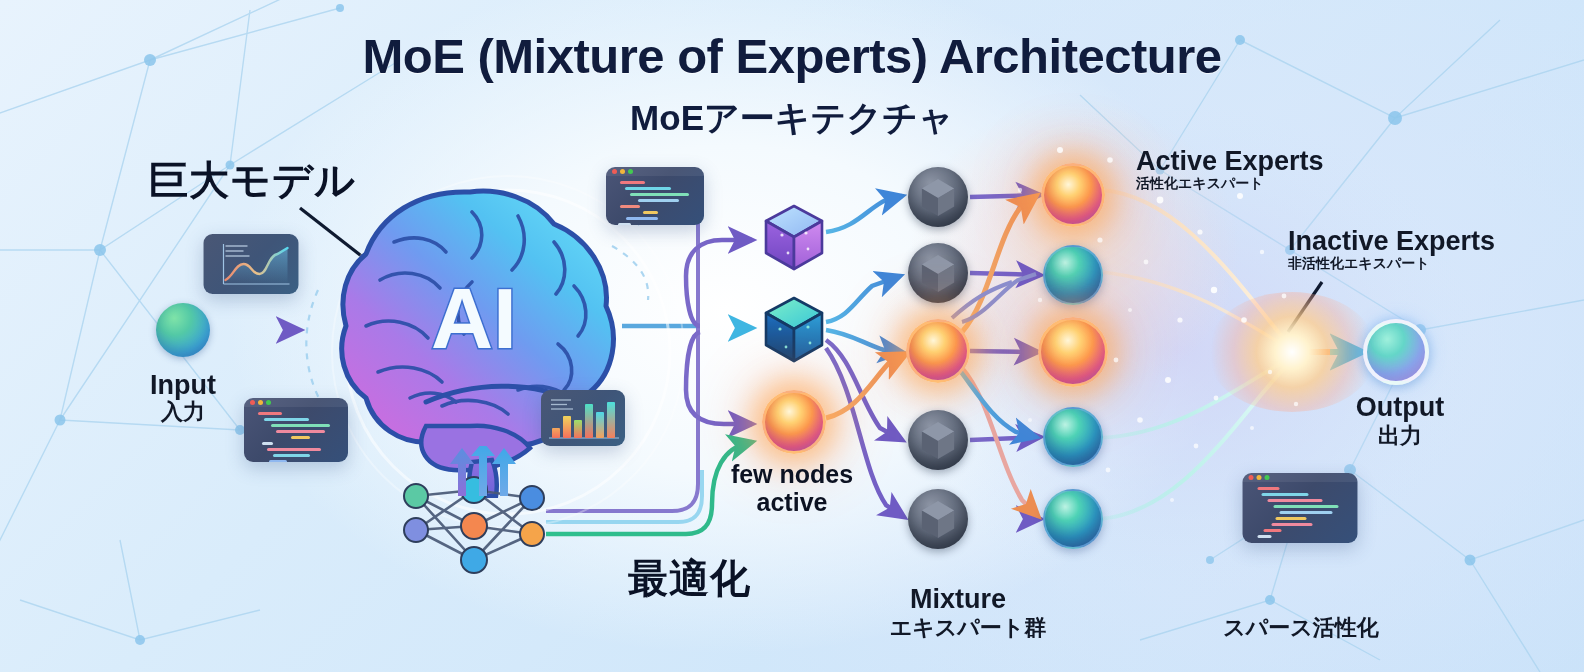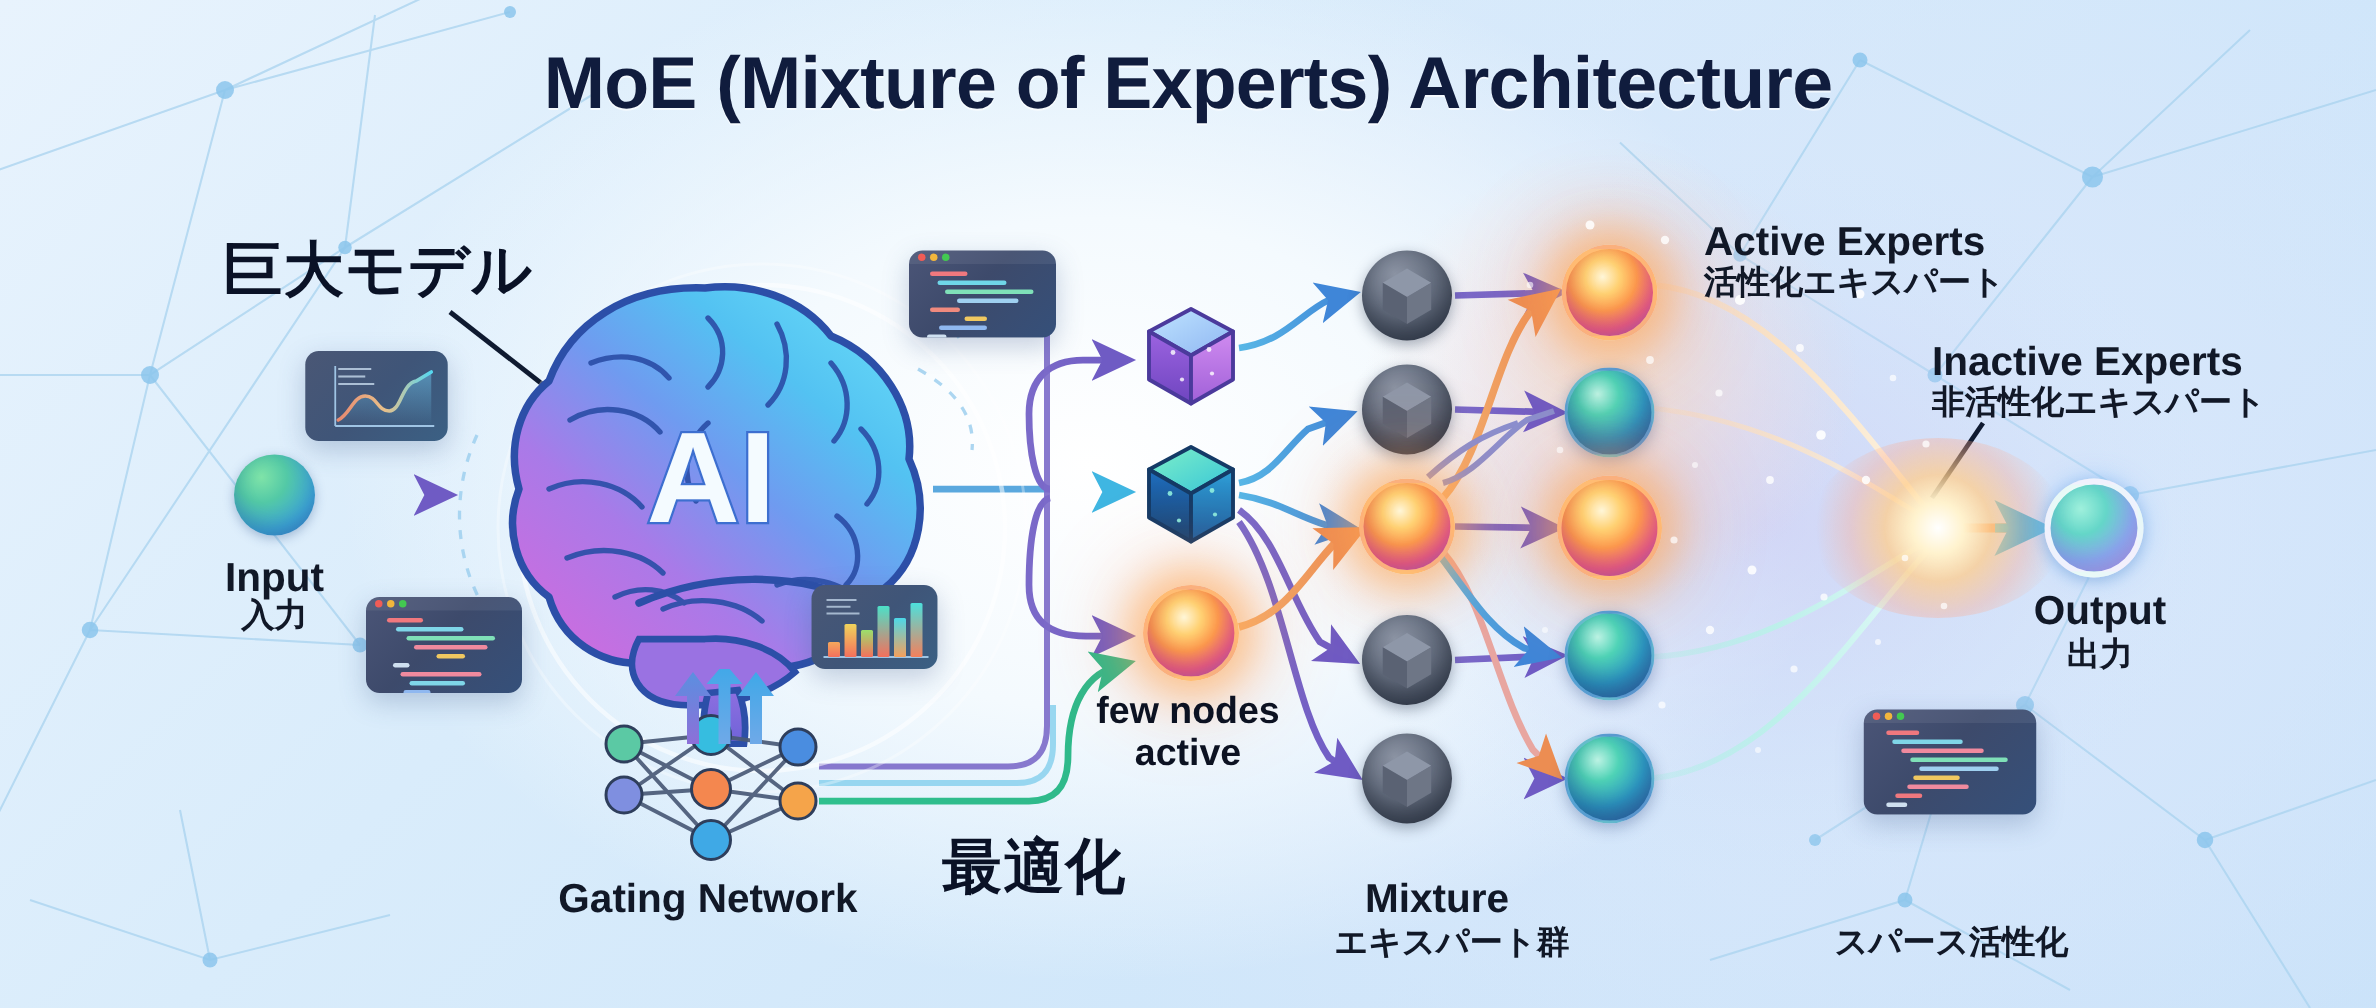--- a/index.html
+++ b/index.html
@@ -27,21 +27,21 @@
     text-shadow:0 1px 0 rgba(255,255,255,.65);
   }
   .title-ja{
     position:absolute;left:0;right:0;top:95px;text-align:center;
     font-size:35px;font-weight:bold;color:#101c3d;
     letter-spacing:0px;
   }
   .big-ja{font-size:40px;font-weight:bold;letter-spacing:1px;color:#0a1226;}
   .cap-en{font-size:27px;font-weight:bold;color:#111827;}
   .cap-ja{font-size:22px;font-weight:bold;color:#111827;}
-  .cap-ja-sm{font-size:22px;font-weight:bold;color:#111827;}
+  .cap-ja-sm{font-size:14px;font-weight:bold;color:#111827;}
   .cap-center{text-align:center;transform:translateX(-50%);}
   .cap-left{text-align:right;}
   .few{font-size:25px;font-weight:bold;color:#0c1222;text-align:center;transform:translateX(-50%);line-height:1.2;}
 
   
   .node{position:absolute;border-radius:50%;transform:translate(-50%,-50%);}
   .input-node{
     width:54px;height:54px;
     background:radial-gradient(circle at 34% 28%, #7fe3a8 0%, #53c9a6 32%, #3ea7d8 68%, #3b82d6 100%);
     box-shadow:0 2px 7px rgba(40,80,140,.35), inset 0 -6px 12px rgba(20,60,110,.25);
@@ -579,31 +579,31 @@
       <div class="cl" style="width:40%;margin-left:22%;background:#f08a9e;"></div>
       <div class="cl" style="width:18%;margin-left:14%;background:#f0787e;"></div>
       <div class="cl" style="width:14%;margin-left:8%;background:#cfe0f0;"></div>
     </div>
   </div>
 
   <div class="node input-node" style="left:183px;top:330px;"></div>
   <div class="node output-node" style="left:1396px;top:352px;"></div>
 
   <div class="title-en">MoE (Mixture of Experts) Architecture</div>
+  <div class="title-ja">MoEアーキテクチャ</div>
 
   <div class="lbl big-ja" style="left:148px;top:158px;">巨大モデル</div>
   <div class="lbl big-ja" style="left:628px;top:556px;">最適化</div>
 
   <div class="lbl cap-en cap-center" style="left:183px;top:370px;">Input</div>
-  <div class="lbl cap-ja cap-center" style="left:183px;top:400px;font-family:Liberation Mono, monospace;">入力</div>
+  <div class="lbl cap-ja cap-center" style="left:183px;top:400px;">入力</div>
 
   <div class="lbl cap-en cap-center" style="left:1400px;top:392px;">Output</div>
   <div class="lbl cap-ja cap-center" style="left:1400px;top:424px;">出力</div>
 
-  <div class="lbl cap-en cap-center" style="left:472px;top:584px;">Gating Network</div>
 
   <div class="lbl cap-en cap-center" style="left:958px;top:584px;">Mixture</div>
   <div class="lbl cap-ja cap-center" style="left:958px;top:616px;margin-left:10px;">エキスパート群</div>
 
   <div class="lbl cap-ja cap-center" style="left:1301px;top:616px;">スパース活性化</div>
 
   <div class="lbl cap-en cap-left" style="left:1136px;top:146px;">Active Experts</div>
   <div class="lbl cap-ja-sm cap-left" style="left:1136px;top:176px;">活性化エキスパート</div>
 
   <div class="lbl cap-ja-sm cap-left" style="left:1288px;top:256px;">非活性化エキスパート</div>

